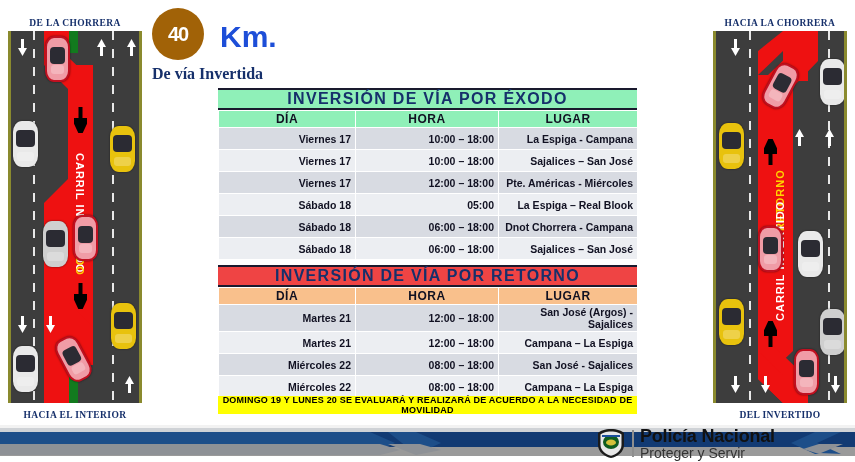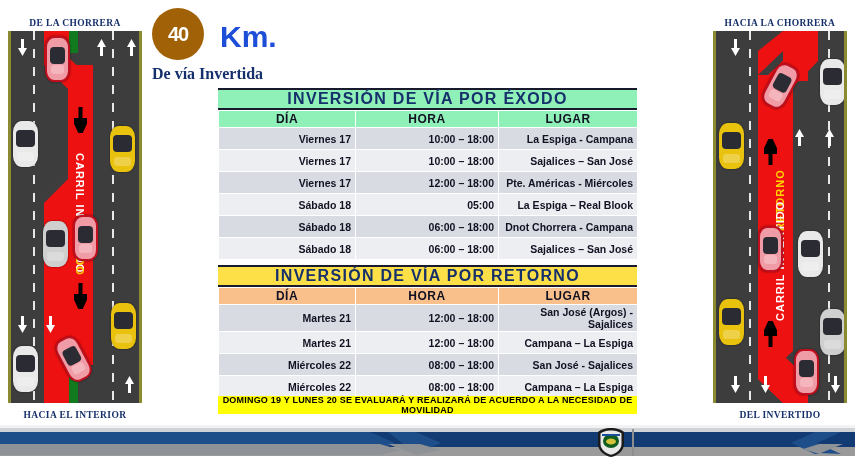--- a/index.html
+++ b/index.html
@@ -117,21 +117,21 @@
   .tbl-title {
     height: 22px;
     display: flex; align-items: center; justify-content: center;
     font-size: 16px; font-weight: bold; letter-spacing: 1.3px;
     color: #16306b;
     border-top: 2px solid #1a1a2e;
     border-bottom: 2px solid #1a1a2e;
     font-family: "Liberation Sans", sans-serif;
   }
   .tbl.exodo   .tbl-title { background: #8ff0b8; }
-  .tbl.retorno .tbl-title { background: #fde047; }
+  .tbl.retorno .tbl-title { background: #ef4444; }
 
   table { width: 100%; border-collapse: collapse; table-layout: fixed; }
   table th, table td {
     font-family: "Liberation Sans Narrow", "Liberation Sans", sans-serif;
     font-size: 10.5px; font-weight: bold;
     padding: 1px 4px;
     color: #111122;
     border: 1px solid #ffffff;
   }
   table th { text-align: center; font-size: 12px; letter-spacing: .5px; height: 17px; }
@@ -498,20 +498,24 @@
 
   <div class="logo-grp">
     <svg class="shield" viewBox="0 0 30 31">
       <path d="M15 1 C9 1 4 3 2 5 L2 17 C2 24 9 29 15 30 C21 29 28 24 28 17 L28 5 C26 3 21 1 15 1 Z" fill="#1b1b1b"></path>
       <path d="M15 3.5 C10 3.5 6 5 4.5 6.5 L4.5 17 C4.5 23 10.5 27 15 27.8 C19.5 27 25.5 23 25.5 17 L25.5 6.5 C24 5 20 3.5 15 3.5 Z" fill="#e8e8e8"></path>
       <ellipse cx="15" cy="14" rx="8" ry="7" fill="#0f5c1f"></ellipse>
       <ellipse cx="15" cy="14.5" rx="5" ry="3" fill="#d4c23a"></ellipse>
       <rect x="6" y="7" width="18" height="2" fill="#1b4f9c"></rect>
     </svg>
     <div class="logo-divider"></div>
+    <div class="logo-text">
+      <div class="logo-l1">Policía Nacional</div>
+      <div class="logo-l2">Proteger y Servir</div>
+    </div>
   </div>
 
   <div class="chev-right-grp">
     <svg width="60" height="24" viewBox="0 0 60 24">
       <polygon points="30,1 56,1 32,12 56,23 30,23 6,12" fill="#1d4e89"></polygon>
       <polygon points="34,13 58,13 36,22 58,23 34,23 18,18" fill="#8e9196"></polygon>
     </svg>
   </div>
 </div>
 

